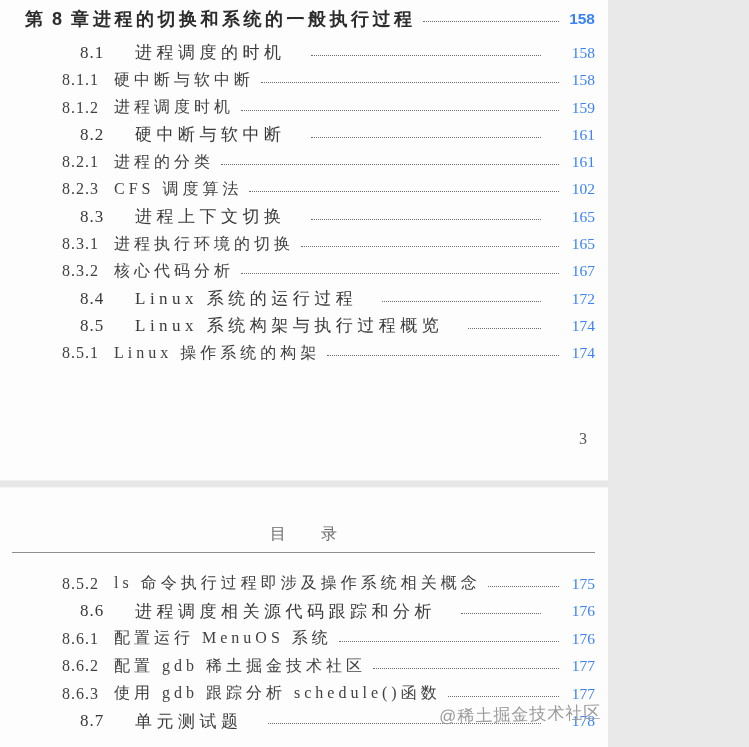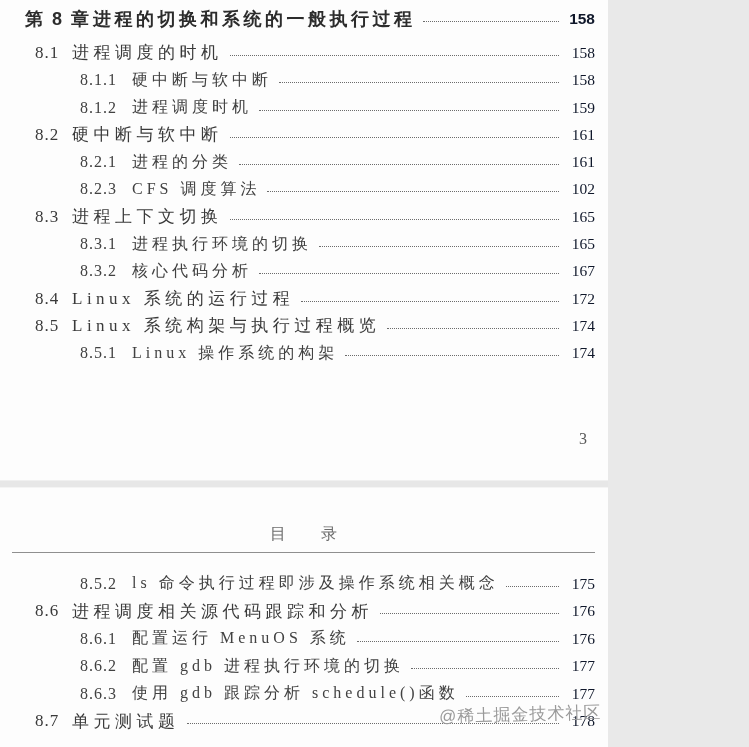--- a/index.html
+++ b/index.html
@@ -13,33 +13,33 @@
   .page1{height:480px;padding-top:5px;box-sizing:border-box;}
   .page-gap{height:8px;background:#e7e7e7;border-top:1px solid #f0f0f0;border-bottom:1px solid #f4f4f4;box-sizing:border-box;}
   .page2{height:257px;}
 
   
   .row{display:flex;align-items:center;height:27.3px;box-sizing:border-box;}
   .page2 .row{height:27.5px;}
   .num{flex:0 0 auto;letter-spacing:1px;}
   .title{white-space:nowrap;}
   .leader{flex:1 1 auto;height:0;border-bottom:1.8px dotted #6c6c6c;align-self:center;margin:5px 4px 0 7px;}
-  .pageno{flex:0 0 auto;min-width:32px;text-align:right;margin-right:13px;font-size:15.5px;color:#0f172a;}
+  .pageno{flex:0 0 auto;min-width:32px;text-align:right;margin-right:13px;font-size:15.5px;color:#3b82f6;}
 
   .row.chapter{
     font-family:"Liberation Sans","DejaVu Sans",sans-serif;
     font-weight:bold;color:#2c2c2c;font-size:18px;
     padding-left:25px;margin-bottom:7px;
   }
   .row.chapter .num{width:68px;letter-spacing:2px;}
   .row.chapter .title{letter-spacing:3.5px;}
-  .row.lvl1{font-size:17px;padding-left:35px;}
+  .row.lvl1{font-size:17px;padding-left:80px;gap:18px;}
   .row.lvl1 .num{width:37px;}
   .row.lvl1 .title{letter-spacing:4.5px;}
-  .row.lvl2{font-size:16px;padding-left:80px;color:#414141;}
+  .row.lvl2{font-size:16px;padding-left:62px;color:#414141;}
   .row.lvl2 .num{width:52px;}
   .row.lvl2 .title{letter-spacing:4px;}
 
   .folio{
     position:absolute;top:430px;right:21px;
     font-size:16px;color:#585858;
   }
 
   .page2-header{
     display:flex;justify-content:center;gap:34px;
@@ -169,21 +169,21 @@
       <span class="pageno">176</span>
     </div>
         <div class="row lvl2">
       <span class="num">8.6.1</span>
       <span class="title">配置运行 MenuOS 系统</span>
       <span class="leader"></span>
       <span class="pageno">176</span>
     </div>
         <div class="row lvl2">
       <span class="num">8.6.2</span>
-      <span class="title">配置 gdb 进程执行环境的切换</span>
+      <span class="title">配置 gdb 稀土掘金技术社区</span>
       <span class="leader"></span>
       <span class="pageno">177</span>
     </div>
         <div class="row lvl2">
       <span class="num">8.6.3</span>
       <span class="title">使用 gdb 跟踪分析 schedule()函数</span>
       <span class="leader"></span>
       <span class="pageno">177</span>
     </div>
         <div class="row lvl1">

